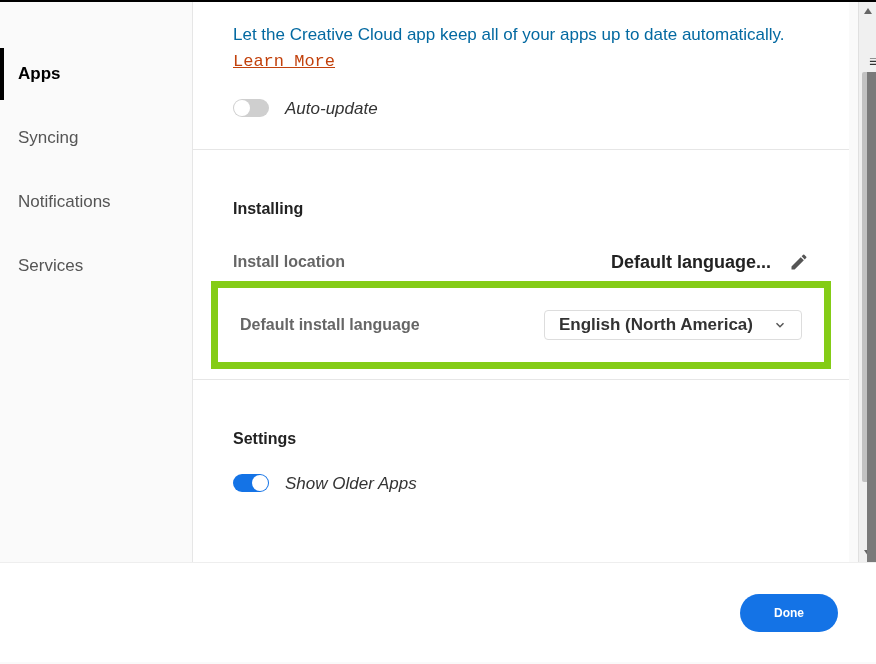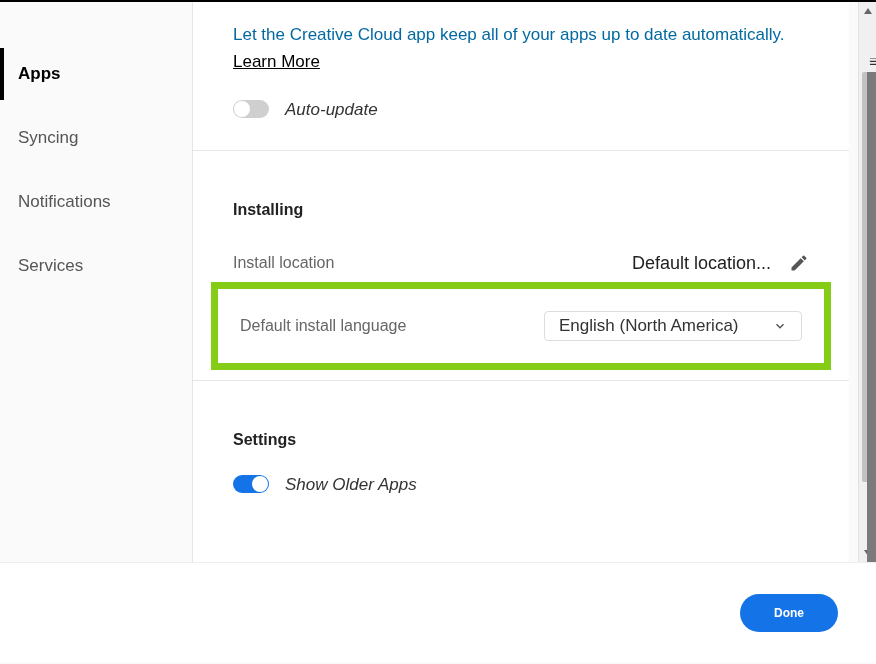--- a/index.html
+++ b/index.html
@@ -39,41 +39,41 @@
     height: 560px;
     background: #fff;
     border-left: 1px solid #e6e6e6;
     overflow-y: hidden;
   }
   .section {
     padding: 24px 40px 30px 40px;
     border-bottom: 1px solid #e6e6e6;
   }
   .desc { font-size: 17px; color: #0369a1; line-height: 1.5; }
-  .learn-more { display: inline-block; margin-top: 4px; font-size: 17px; color: #000000; text-decoration: underline; cursor: pointer; }
+  .learn-more { display: inline-block; margin-top: 4px; font-size: 17px; color: #c2410c; text-decoration: underline; cursor: pointer; font-family: Liberation Mono, monospace; }
   .toggle-row { display: flex; align-items: flex-start; gap: 16px; margin-top: 28px; font-style: italic; }
   .toggle {
     position: relative;
     width: 36px; height: 18px;
     border-radius: 10px;
     cursor: pointer;
   }
   .toggle.off { background: #cfcfcf; }
   .toggle.on  { background: #1473e6; }
   .toggle .knob {
     position: absolute; top: 1px;
     width: 16px; height: 16px;
     background: #fff;
     border-radius: 50%;
   }
   .toggle.off .knob { left: 1px; }
   .toggle.on  .knob { left: 19px; }
   .toggle-label { font-size: 17px; color: #333; }
   .section-title { font-size: 16px; font-weight: 700; color: #222; margin-bottom: 26px; }
-  .row { display: flex; align-items: center; justify-content: space-between; font-size: 16px; color: #666; padding: 8px 0; }
+  .row { display: flex; align-items: center; justify-content: space-between; font-size: 16px; color: #666; padding: 8px 0; font-weight: bold; }
   .row-right { display: flex; align-items: center; gap: 18px; }
   .location-value { font-size: 18px; color: #222; }
   .pencil { width: 20px; height: 20px; cursor: pointer; color: #555; }
   .select {
     display: flex; align-items: center; justify-content: space-between;
     width: 258px; height: 30px;
     border: 1px solid #ddd;
     border-radius: 4px;
     padding: 0 14px;
     font-size: 17px; color: #333;
@@ -175,21 +175,21 @@
         <span class="toggle-label">Auto-update</span>
       </div>
     </div>
 
     <div class="section" style="padding-top:50px; padding-bottom:10px;">
       <div class="section-title">Installing</div>
 
       <div class="row">
         <span>Install location</span>
         <div class="row-right">
-          <span class="location-value">Default location...</span>
+          <span class="location-value">Default language...</span>
           <svg class="pencil" viewBox="0 0 24 24" fill="currentColor">
             <path d="M3 17.25V21h3.75L17.81 9.94l-3.75-3.75L3 17.25zM20.71 7.04a1 1 0 0 0 0-1.41l-2.34-2.34a1 1 0 0 0-1.41 0l-1.83 1.83 3.75 3.75 1.83-1.83z"></path>
           </svg>
         </div>
       </div>
 
       <div class="highlight-box">
         <div class="row" style="padding:0;">
           <span>Default install language</span>
           <div class="select">

